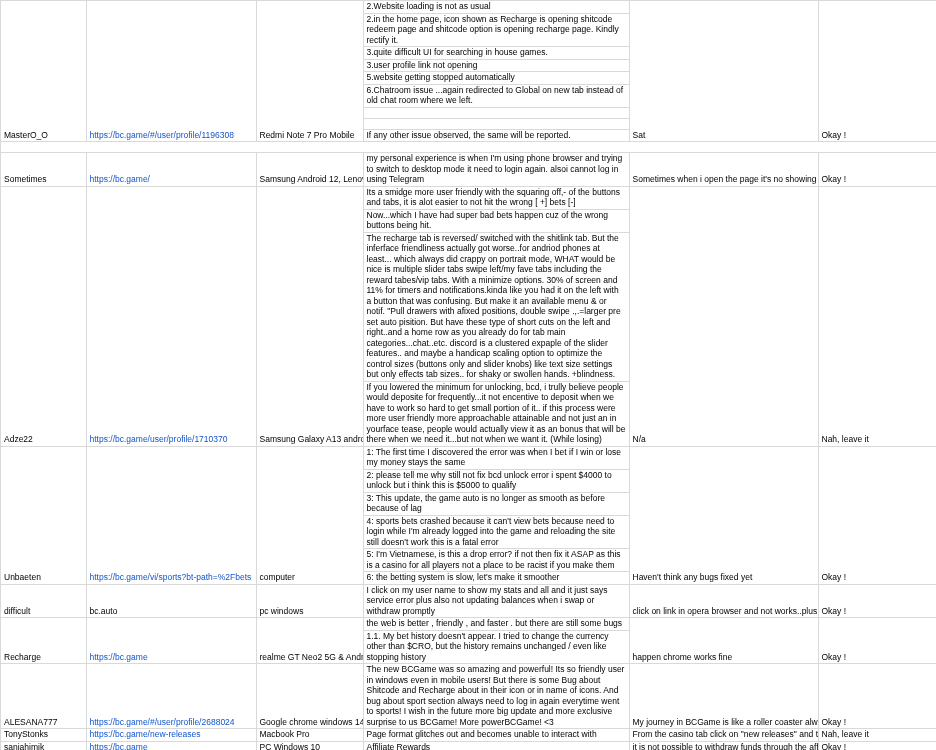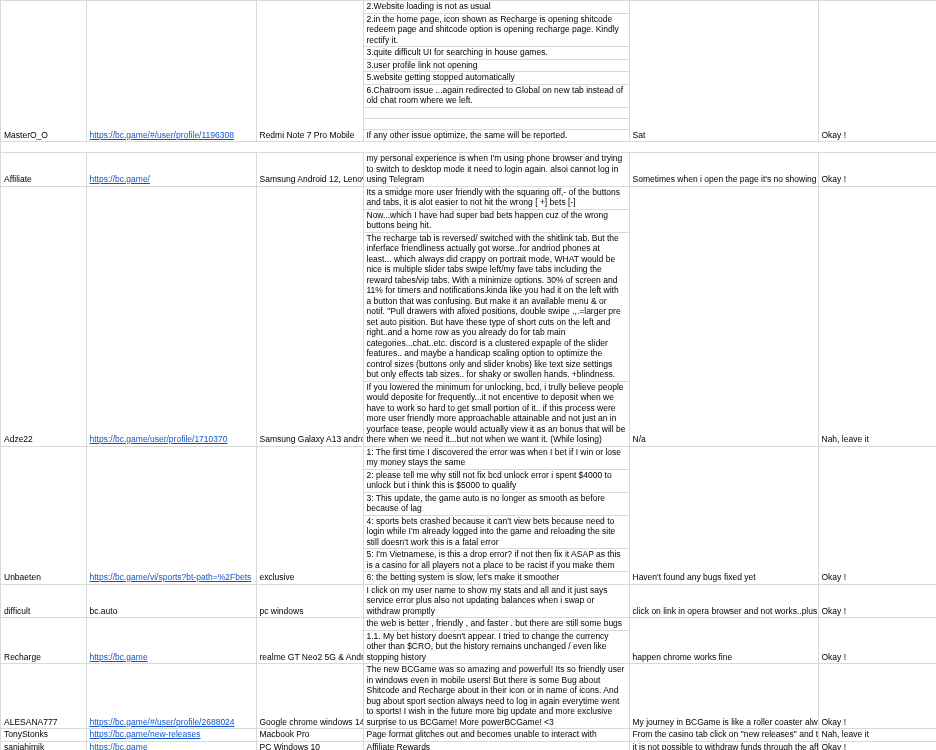--- a/index.html
+++ b/index.html
@@ -13,21 +13,21 @@
   col.col-d{width:266px} col.col-e{width:189px} col.col-f{width:118px}
   tr { height:11px; }
   td {
     vertical-align:bottom; padding:0 3px 1px 3px;
     border-right:1px solid #d9d9d9; border-bottom:1px solid #d9d9d9;
     overflow:hidden; line-height:10.5px;
   }
   td.a, td.b, td.c, td.e, td.f { white-space:nowrap; }
   td.d { word-wrap:break-word; overflow-wrap:break-word; }
   td.spacer { border-bottom:1px solid #d9d9d9; }
-  span.url-link { color:#1155cc; text-decoration:underline; cursor:pointer; }
+  span.url-link { color:#1155cc; cursor:pointer; }
 </style>
 </head>
 <body>
 
 <div class="sheet">
   <table>
     <colgroup>
       <col class="col-a">
         <col class="col-b">
         <col class="col-c">
@@ -59,27 +59,27 @@
         <tr>
           <td class="d">6.Chatroom issue ...again redirected to Global on new tab instead of old chat room where we left.</td>
         </tr>
         <tr>
           <td class="d"></td>
         </tr>
         <tr>
           <td class="d"></td>
         </tr>
         <tr>
-          <td class="d">If any other issue optimize, the same will be reported.</td>
+          <td class="d">If any other issue observed, the same will be reported.</td>
         </tr>
         <tr>
           <td colspan="6" class="spacer"></td>
         </tr>
         <tr>
-          <td class="a" rowspan="1">Affiliate</td>
+          <td class="a" rowspan="1">Sometimes</td>
           <td class="b" rowspan="1"><span class="url-link">https://bc.game/</span></td>
           <td class="c" rowspan="1">Samsung Android 12, Lenovo A</td>
           <td class="d">my personal experience is when I'm using phone browser and trying to switch to desktop mode it need to login again. alsoi cannot log in using Telegram</td>
           <td class="e" rowspan="1">Sometimes when i open the page it's no showing thumbn</td>
           <td class="f" rowspan="1">Okay !</td>
         </tr>
         <tr>
           <td class="a" rowspan="4">Adze22</td>
           <td class="b" rowspan="4"><span class="url-link">https://bc.game/user/profile/1710370</span></td>
           <td class="c" rowspan="4">Samsung Galaxy A13 android 2</td>
@@ -92,23 +92,23 @@
         </tr>
         <tr>
           <td class="d">The recharge tab is reversed/ switched with the shitlink tab. But the inferface friendliness actually got worse..for andriod phones at least... which always did crappy on portrait mode, WHAT would be nice is multiple slider tabs swipe left/my fave tabs including the reward tabes/vip tabs. With a minimize options. 30% of screen and 11% for timers and notifications.kinda like you had it on the left with a button that was confusing. But make it an available menu &amp; or notif. "Pull drawers with afixed positions, double swipe .,.=larger pre set auto pisition. But have these type of short cuts on the left and right..and a home row as you already do for tab main categories...chat..etc. discord is a clustered expaple of the slider features.. and maybe a handicap scaling option to optimize the control sizes (buttons only and slider knobs) like text size settings but only effects tab sizes.. for shaky or swollen hands. +blindness.</td>
         </tr>
         <tr>
           <td class="d">If you lowered the minimum for unlocking, bcd, i trully believe people would deposite for frequently...it not encentive to deposit when we have to work so hard to get small portion of it.. if this process were more user friendly more approachable attainable and not just an in yourface tease, people would actually view it as an bonus that will be there when we need it...but not when we want it. (While losing)</td>
         </tr>
         <tr>
           <td class="a" rowspan="6">Unbaeten</td>
           <td class="b" rowspan="6"><span class="url-link">https://bc.game/vi/sports?bt-path=%2Fbets</span></td>
-          <td class="c" rowspan="6">exclusive</td>
+          <td class="c" rowspan="6">computer</td>
           <td class="d">1: The first time I discovered the error was when I bet if I win or lose my money stays the same</td>
-          <td class="e" rowspan="6">Haven't found any bugs fixed yet</td>
+          <td class="e" rowspan="6">Haven't think any bugs fixed yet</td>
           <td class="f" rowspan="6">Okay !</td>
         </tr>
         <tr>
           <td class="d">2: please tell me why still not fix bcd unlock error i spent $4000 to unlock but i think this is $5000 to qualify</td>
         </tr>
         <tr>
           <td class="d">3: This update, the game auto is no longer as smooth as before because of lag</td>
         </tr>
         <tr>
           <td class="d">4: sports bets crashed because it can't view bets because need to login while I'm already logged into the game and reloading the site still doesn't work this is a fatal error</td>

